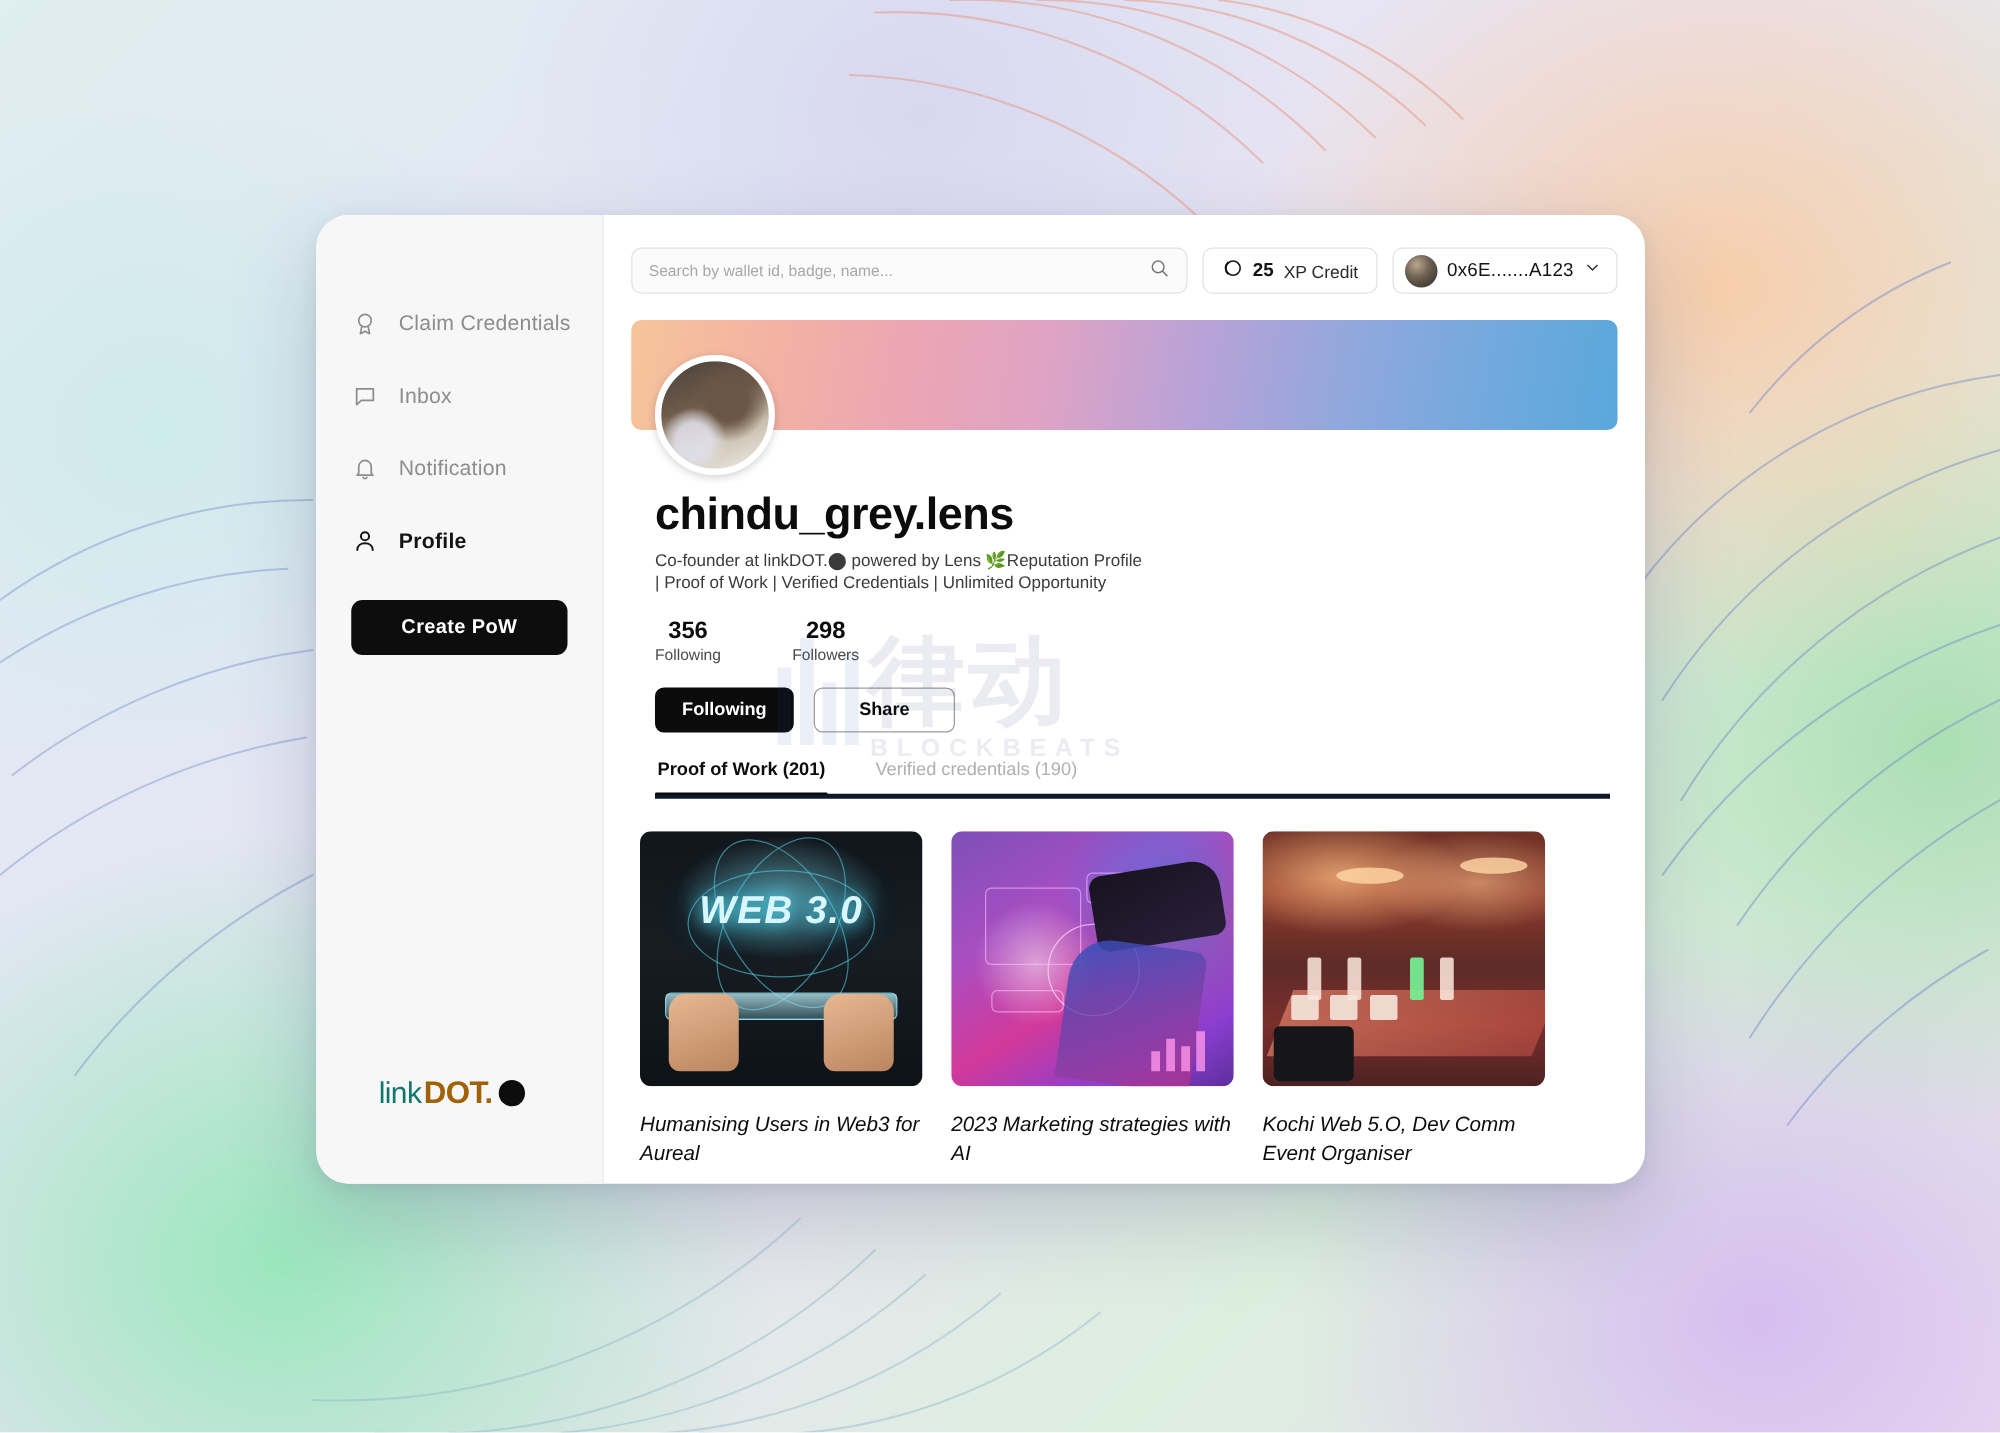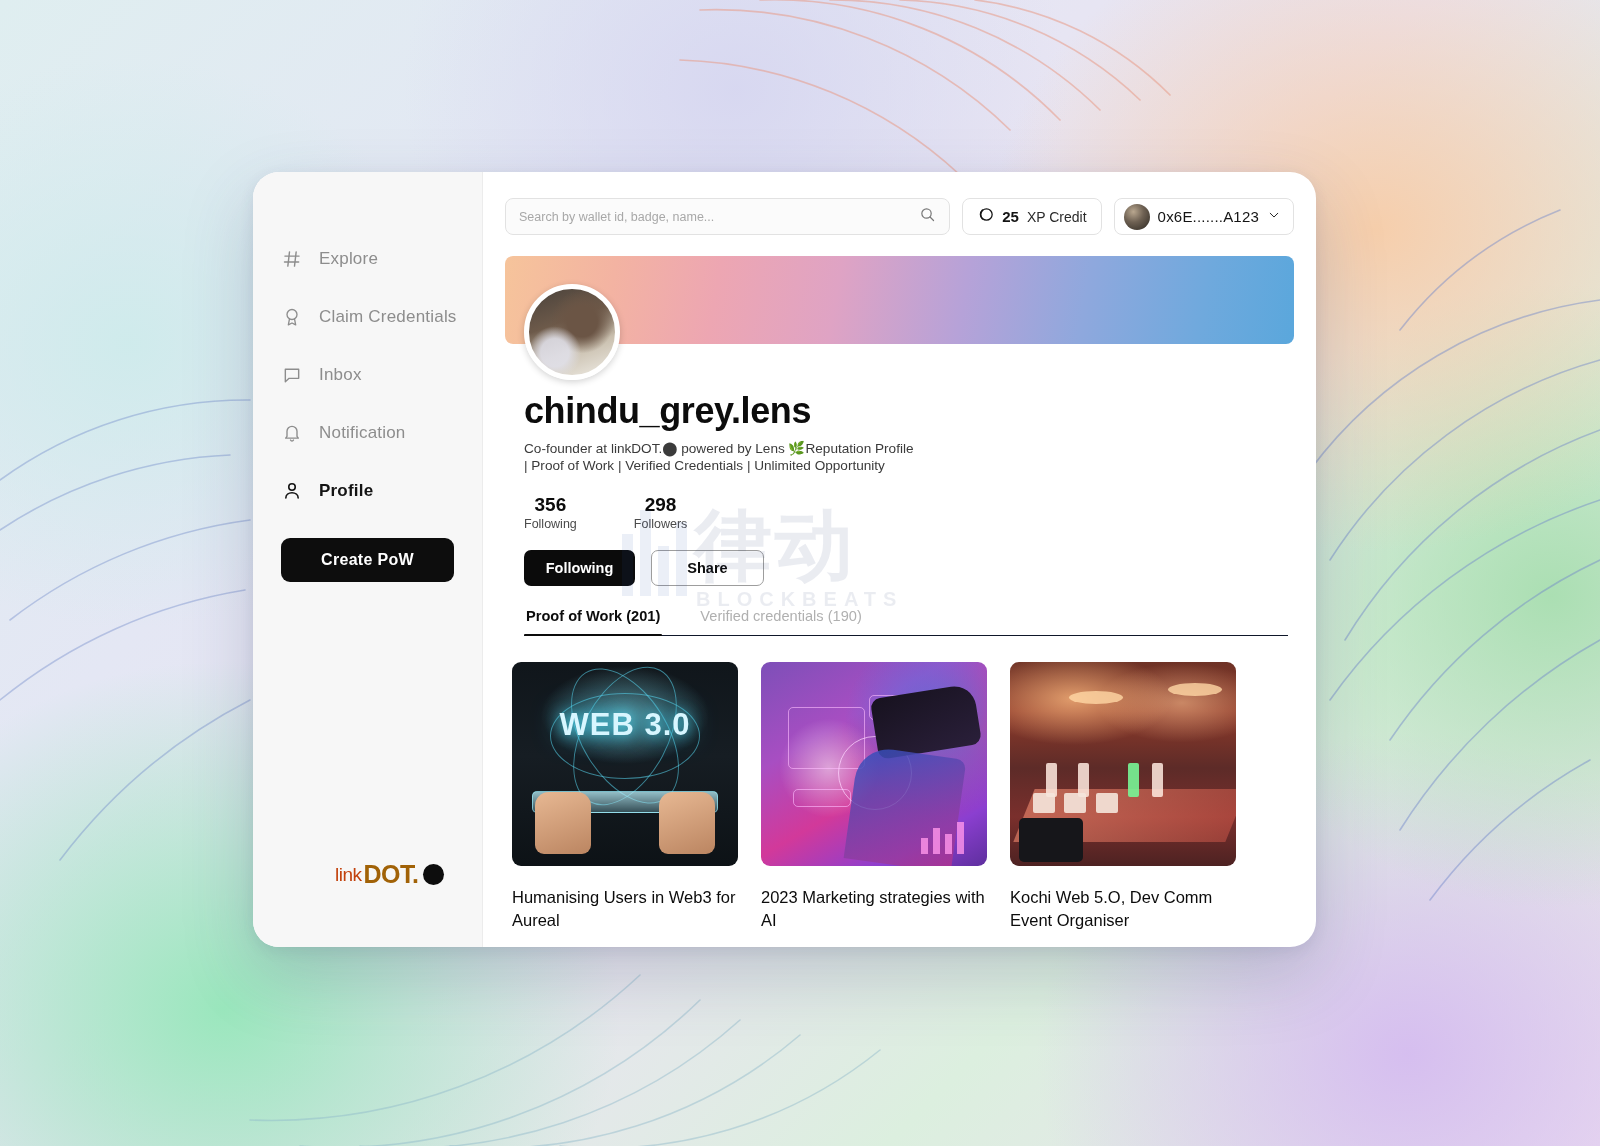--- a/index.html
+++ b/index.html
@@ -82,21 +82,21 @@
     cursor: pointer;
   }
 
   #brand {
     margin-top: auto;
     padding: 0 0 58px 50px;
     display: flex;
     align-items: center;
     gap: 2px;
   }
-  #brand .b-light { font-size: 19px; color: #c2410c; letter-spacing: -.5px; margin-left: 32px; }
+  #brand .b-light { font-size: 24px; color: #0f766e; letter-spacing: -.5px; }
   #brand .b-bold  { font-size: 25px; color: #a16207; font-weight: bold; letter-spacing: -.5px; }
   #brand .b-dot   { width: 21px; height: 21px; border-radius: 50%; background: #0d0d0d; margin-left: 3px; }
 
   
   #main {
     flex: 1;
     padding: 26px 22px 0 22px;
     position: relative;
     overflow: hidden;
   }
@@ -201,42 +201,42 @@
     font-size: 14.5px; font-weight: bold;
     font-family: "Liberation Sans", sans-serif;
     cursor: pointer;
   }
 
   
   #tabs {
     margin-top: 22px;
     display: flex;
     gap: 36px;
-    border-bottom: 1px solid #0f172a;
+    border-bottom: 4px solid #0f172a;
   }
   .tab {
     padding: 0 2px 11px 2px;
     font-size: 14.6px;
     color: #b0b0b0;
     cursor: pointer;
     position: relative;
   }
   .tab.active { color: #0c0c0c; font-weight: bold; }
   .tab.active::after {
     content: ""; position: absolute; left: 0; right: 0; bottom: -1px;
     height: 2.5px; background: #0c0c0c; border-radius: 2px;
   }
 
   
   #cards {
     display: flex;
     gap: 23px;
     padding: 26px 6px 0 7px;
   }
-  .card { width: 226px; }
+  .card { width: 226px; font-style: italic; }
   .thumb {
     width: 226px; height: 204px;
     border-radius: 9px;
     overflow: hidden;
     position: relative;
   }
   .thumb-1 {
     background:
       radial-gradient(ellipse 120px 70px at 50% 26%, rgba(140,235,250,.55) 0%, rgba(140,235,250,0) 70%),
       linear-gradient(180deg, #10161b 0%, #161d23 46%, #0d1216 100%);
@@ -428,28 +428,20 @@
       <path d="M450 1146 A 470 470 0 0 0 800 1035"></path>
       <path d="M560 1146 A 440 440 0 0 0 880 1050"></path>
       <path d="M250 1120 A 540 540 0 0 0 640 975"></path>
     </g>
   </svg>
 
   <div id="app-window">
 
     <nav id="sidebar">
 
-      <div class="nav-item">
-        <span class="ico">
-          <svg width="20" height="20" viewBox="0 0 24 24" fill="none" stroke="currentColor" stroke-width="1.7" stroke-linecap="round">
-            <path d="M9 3.5 7 20.5M17 3.5 15 20.5M3.5 8.5h17M3 15.5h17"></path>
-          </svg>
-        </span>
-        <span>Explore</span>
-      </div>
 
       <div class="nav-item">
         <span class="ico">
           <svg width="20" height="20" viewBox="0 0 24 24" fill="none" stroke="currentColor" stroke-width="1.6" stroke-linecap="round" stroke-linejoin="round">
             <circle cx="12" cy="9" r="6"></circle>
             <path d="M9 14.3 7.6 21.5 12 19.2l4.4 2.3-1.4-7.2"></path>
           </svg>
         </span>
         <span>Claim Credentials</span>
       </div>

